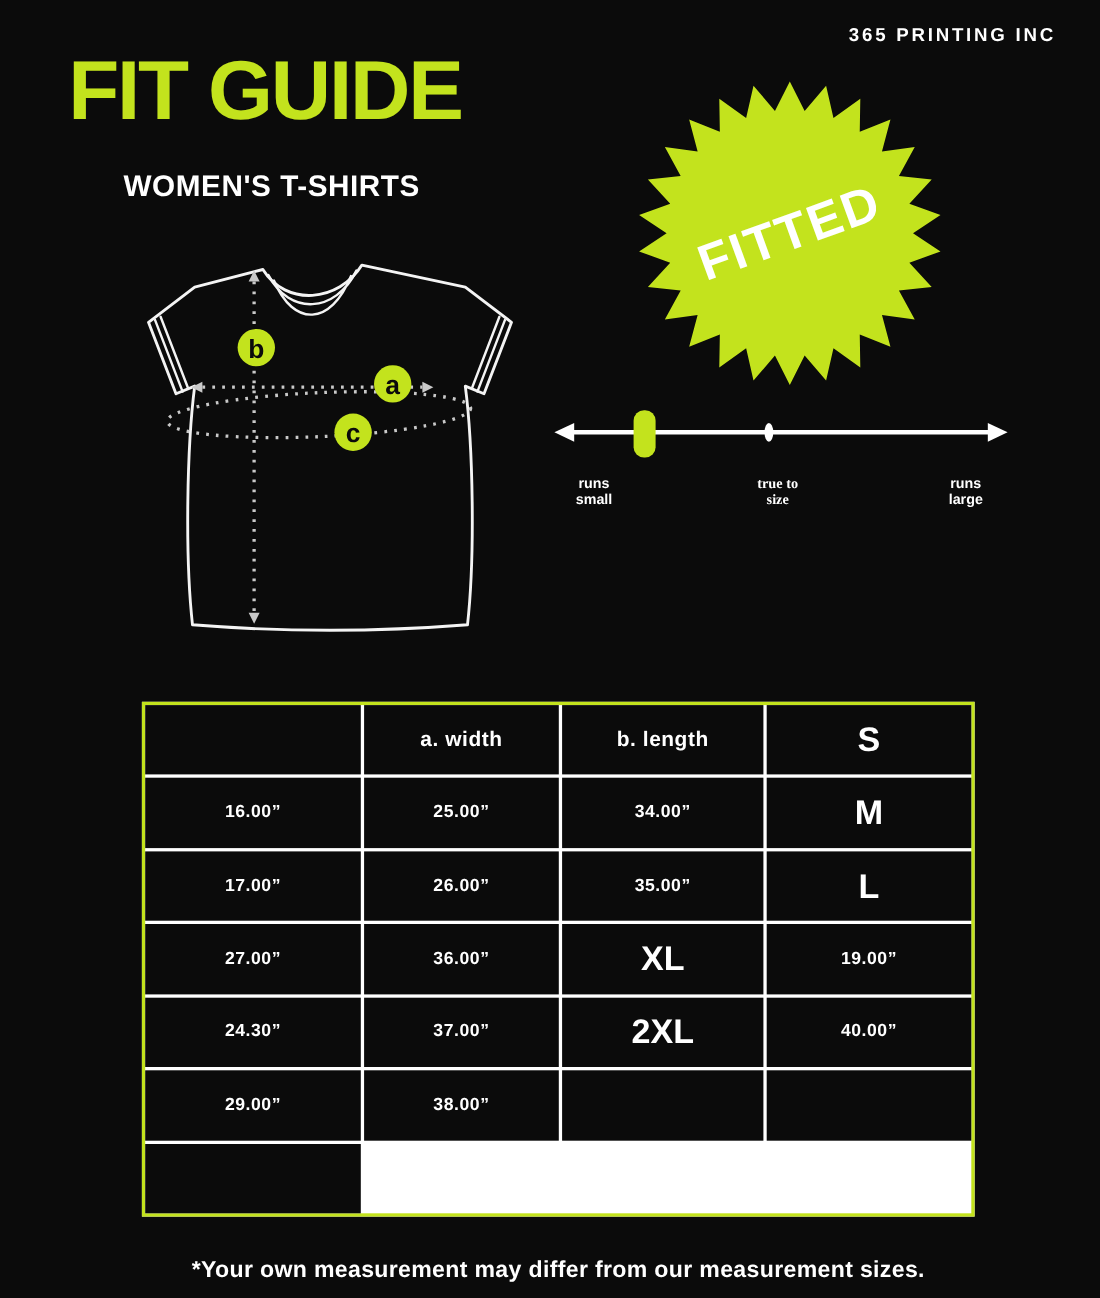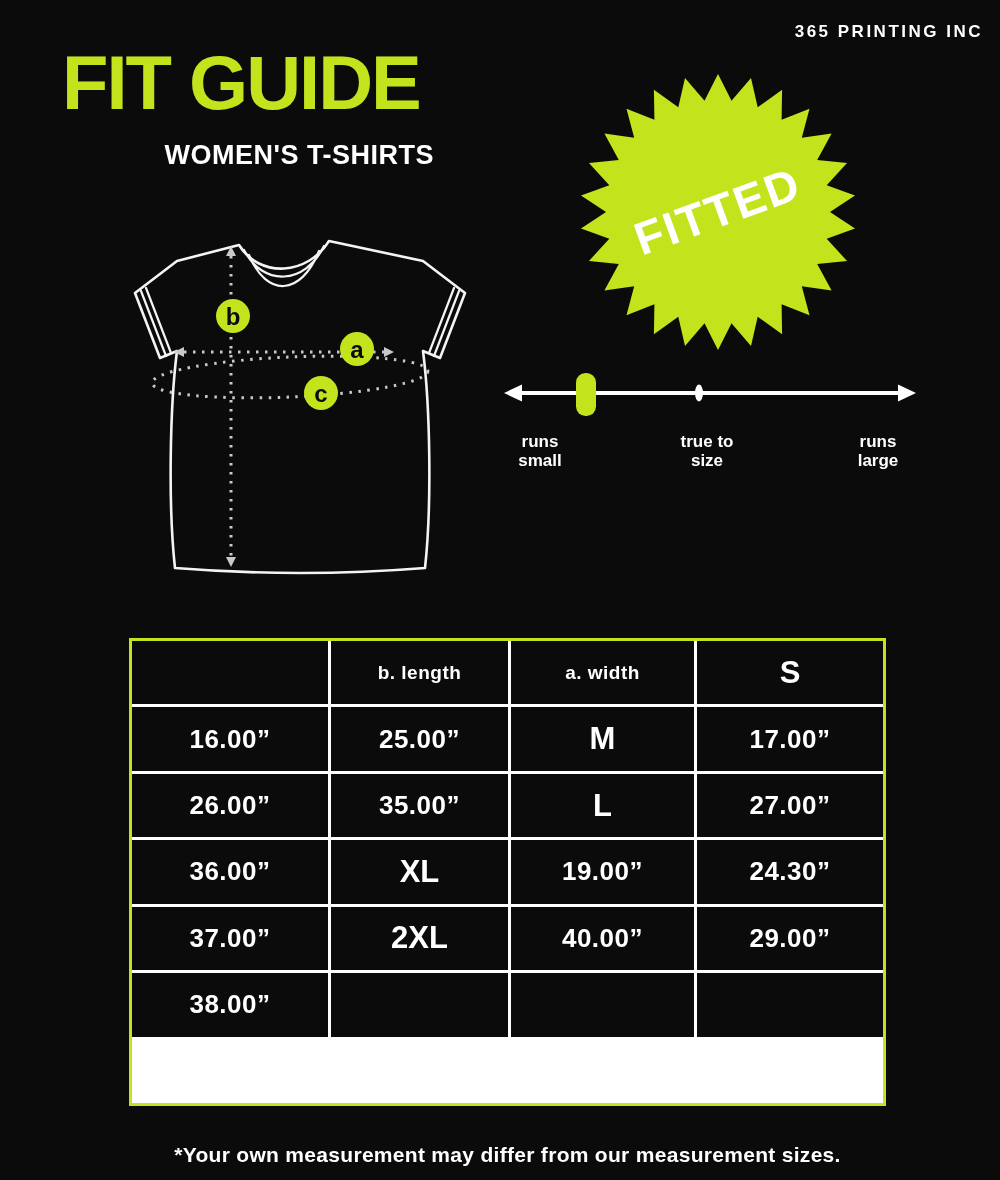--- a/index.html
+++ b/index.html
@@ -12,31 +12,31 @@
   html,body{background:#000;}
   body{font-family:"Liberation Sans",sans-serif;}
   .canvas{
     position:relative;
     width:1000px;height:1180px;
     background:var(--bg);
     overflow:hidden;
   }
   
   .brand{
-    position:absolute;top:22px;right:17px;
+    position:absolute;top:22px;right:40px;
     color:var(--ink);font-size:17px;font-weight:bold;letter-spacing:2.5px;
   }
   .title{
     position:absolute;left:62px;top:39px;width:380px;
     color:var(--accent);font-size:76px;font-weight:bold;letter-spacing:-2px;
     white-space:nowrap;
   }
   .subtitle{
-    position:absolute;left:60px;top:140px;width:374px;
-    text-align:right;
+    position:absolute;left:60px;top:154px;width:374px;
+    text-align:center;
     color:var(--ink);font-size:27px;font-weight:bold;letter-spacing:0.5px;
     white-space:nowrap;
   }
   
   .badge{position:absolute;left:578px;top:72px;width:280px;height:280px;}
   .badge polygon{fill:var(--accent);}
   .badge text{
     fill:var(--ink);font-family:"Liberation Sans",sans-serif;
     font-size:46px;font-weight:bold;letter-spacing:2px;text-anchor:middle;
   }
@@ -52,45 +52,45 @@
     font-size:24px;font-weight:bold;text-anchor:middle;
   }
   
   .scale{position:absolute;left:500px;top:365px;width:420px;height:58px;}
   .scale .axis{stroke:var(--ink);stroke-width:4;}
   .scale .head{fill:var(--ink);}
   .scale .pill{fill:var(--accent);}
   .scale .middot{fill:var(--ink);}
   .scale-label{
     position:absolute;top:433px;
-    color:var(--ink);font-size:17px;font-weight:bold;line-height:1.1;
+    color:var(--ink);font-size:13px;font-weight:bold;line-height:1.1;
     text-align:center;white-space:nowrap;
   }
   .scale-label span{display:block;}
   .lbl-left{left:495px;width:90px;}
-  .lbl-center{left:655px;width:104px;}
+  .lbl-center{left:655px;width:104px;font-family:Liberation Serif, serif;}
   .lbl-right{left:826px;width:104px;}
   
   .size-table{
     position:absolute;left:129px;top:638px;width:757px;height:468px;
     border:3px solid var(--accent);
     background:#ffffff;
     display:grid;
     grid-template-columns:196px 177px 183px 1fr;
     grid-template-rows:repeat(7,1fr);
     gap:3px;
   }
   .cell{
     background:var(--bg);
     display:flex;align-items:center;justify-content:center;
     color:var(--ink);font-weight:bold;
   }
   .cell.head{font-size:19px;letter-spacing:0.5px;}
   .cell.size{font-size:31px;}
-  .cell.val{font-size:26px;letter-spacing:0.5px;}
+  .cell.val{font-size:16px;letter-spacing:0.5px;}
   
   .footnote{
     position:absolute;left:129px;top:1143px;width:757px;
     text-align:center;
     color:var(--ink);font-size:21px;font-weight:bold;letter-spacing:0.3px;
   }
 </style>
 </head>
 <body>
 
@@ -151,26 +151,27 @@
     <span>true to</span>
     <span>size</span>
   </div>
   <div class="scale-label lbl-right">
     <span>runs</span>
     <span>large</span>
   </div>
 
   <div class="size-table">
     <div class="cell head"></div>
+    <div class="cell head">a. width</div>
     <div class="cell head">b. length</div>
-    <div class="cell head">a. width</div>
 
     <div class="cell size">S</div>
     <div class="cell val">16.00”</div>
     <div class="cell val">25.00”</div>
+    <div class="cell val">34.00”</div>
 
     <div class="cell size">M</div>
     <div class="cell val">17.00”</div>
     <div class="cell val">26.00”</div>
     <div class="cell val">35.00”</div>
 
     <div class="cell size">L</div>
     <div class="cell val">27.00”</div>
     <div class="cell val">36.00”</div>
 

